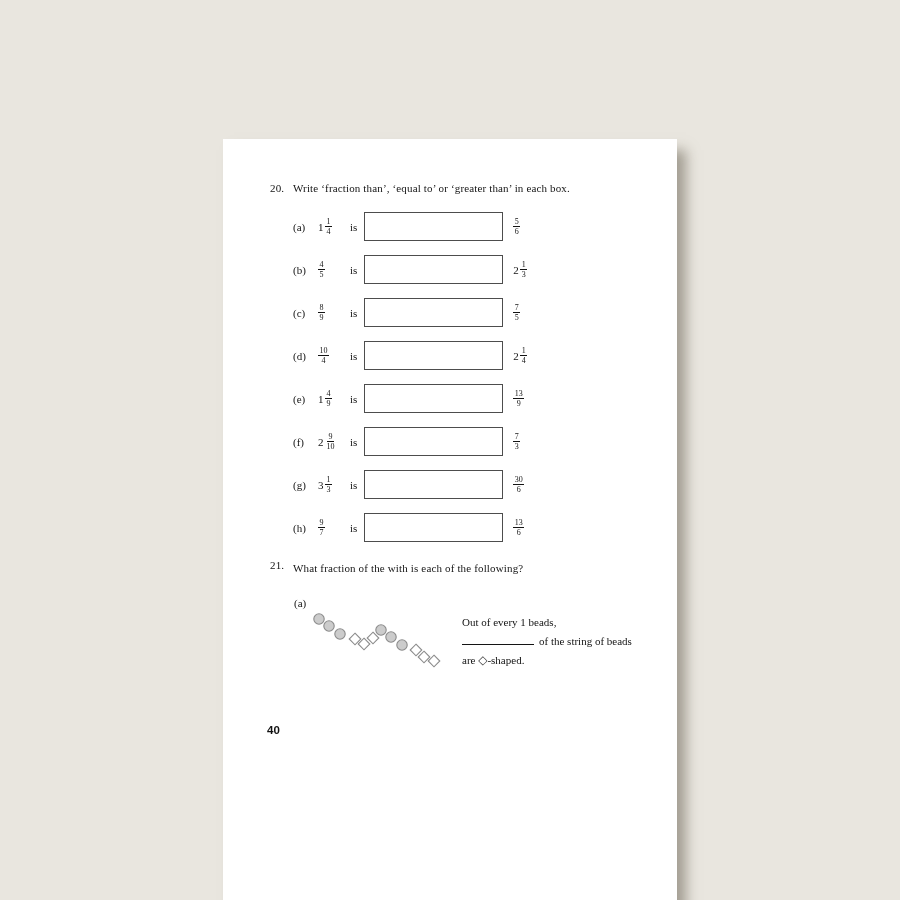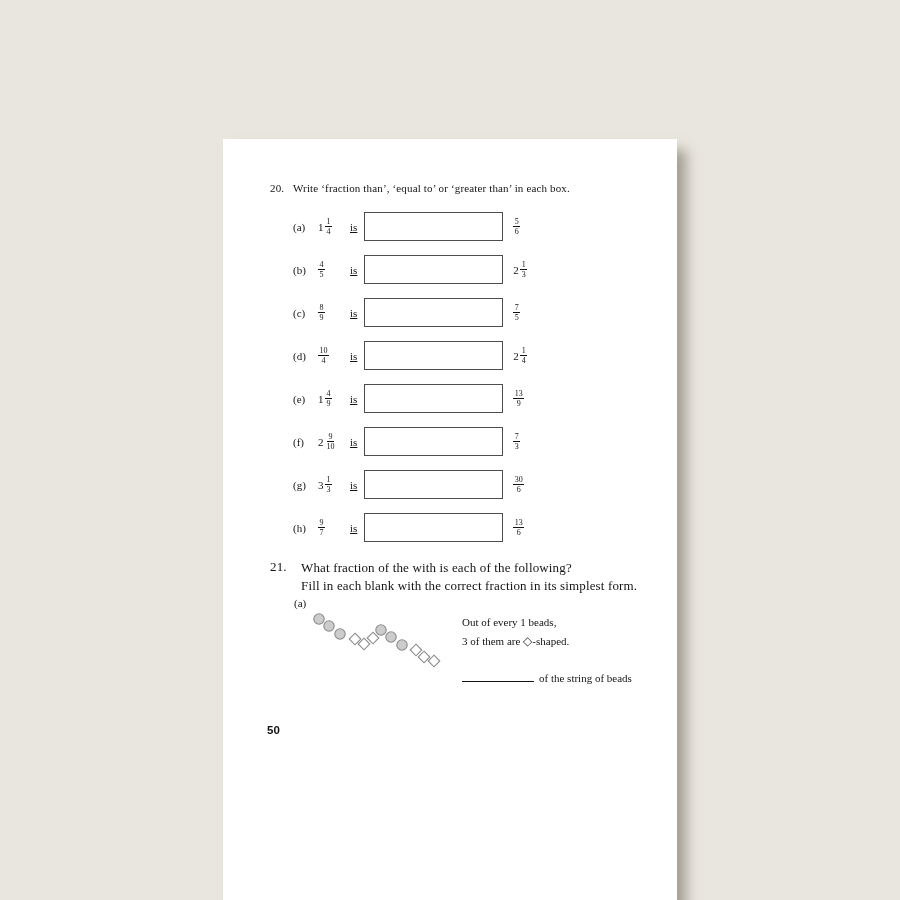--- a/index.html
+++ b/index.html
@@ -39,47 +39,47 @@
     display: inline-flex; align-items: center;
     min-width: 26px;
   }
   .whole { font-size: 11px; margin-right: 1.5px; }
   .frac {
     display: inline-flex; flex-direction: column; align-items: center;
     font-size: 8px; line-height: 1.15;
   }
   .frac .num { border-bottom: 1px solid #141414; padding: 0 1.5px; }
   .frac .den { padding: 0 1.5px; }
-  .isword { margin: 0 7px 0 6px; text-decoration: underline; }
+  .isword { margin: 0 7px 0 6px; }
   .answer-box {
     width: 139px; height: 29px;
     border: 1.5px solid #4d4d4d;
     background: #ffffff;
     flex: 0 0 139px;
   }
   .right-expr { margin-left: 10px; }
 
   
   .q21-header {
     position: absolute; left: 47px; top: 420px;
-    display: flex; font-size: 13px; letter-spacing: 0.15px; gap: 8px;
+    display: flex; font-size: 11px; letter-spacing: 0.15px;
   }
   .q21-title { line-height: 18px; }
   .part-label {
     position: absolute; left: 71px; top: 458px; font-size: 11px;
   }
   .beads-svg {
     position: absolute; left: 78px; top: 470px;
   }
   .caption {
     position: absolute; left: 239px; top: 474px;
     width: 200px; font-size: 11px; line-height: 19px;
     white-space: nowrap;
   }
-  .caption .line3 { margin-top: 18px; }
+  .caption .line3 { margin-top: 0; }
   .blank {
     display: inline-block; width: 72px; height: 11px;
     border-bottom: 1.2px solid #141414;
     margin-right: 5px; vertical-align: baseline;
   }
   .diamond-glyph { font-size: 12px; color: #3d3d3d; }
 
   .page-number {
     position: absolute; left: 44px; top: 585px;
     font-family: "Liberation Sans", sans-serif;
@@ -248,21 +248,20 @@
             </span>
           </span>
       </div>
 
     </div>
 
     <div class="q21-header">
       <span class="q-number">21.</span>
       <span class="q21-title">
         <span>What fraction of the with is each of the following?</span><br>
-        <span>Fill in each blank with the correct fraction in its simplest form.</span>
       </span>
     </div>
 
     <div class="part-label">(a)</div>
 
     <svg class="beads-svg" width="150" height="62" viewBox="0 0 150 62">
         <circle cx="18" cy="10" r="5.2" fill="#cccccc" stroke="#8c8c8c" stroke-width="1.1"></circle>
         <circle cx="28" cy="17" r="5.2" fill="#cccccc" stroke="#8c8c8c" stroke-width="1.1"></circle>
         <circle cx="39" cy="25" r="5.2" fill="#cccccc" stroke="#8c8c8c" stroke-width="1.1"></circle>
         <polygon points="54,24.2 59.8,30 54,35.8 48.2,30" fill="#ffffff" stroke="#8c8c8c" stroke-width="1.1"></polygon>
@@ -271,20 +270,20 @@
         <circle cx="80" cy="21" r="5.2" fill="#cccccc" stroke="#8c8c8c" stroke-width="1.1"></circle>
         <circle cx="90" cy="28" r="5.2" fill="#cccccc" stroke="#8c8c8c" stroke-width="1.1"></circle>
         <circle cx="101" cy="36" r="5.2" fill="#cccccc" stroke="#8c8c8c" stroke-width="1.1"></circle>
         <polygon points="115,35.2 120.8,41 115,46.8 109.2,41" fill="#ffffff" stroke="#8c8c8c" stroke-width="1.1"></polygon>
         <polygon points="123,42.2 128.8,48 123,53.8 117.2,48" fill="#ffffff" stroke="#8c8c8c" stroke-width="1.1"></polygon>
         <polygon points="133,46.2 138.8,52 133,57.8 127.2,52" fill="#ffffff" stroke="#8c8c8c" stroke-width="1.1"></polygon>
       </svg>
 
     <div class="caption">
       <div class="line1">Out of every 1 beads,</div>
-      <div class="line2"><span>3 of them are </span><span class="diamond-glyph">◇</span><span>-shaped.</span></div>
       <div class="line3"><span class="blank"></span><span>of the string of beads</span></div>
-    </div>
-
-    <div class="page-number">50</div>
+      <div class="line4"><span>are </span><span class="diamond-glyph">◇</span><span>-shaped.</span></div>
+    </div>
+
+    <div class="page-number">40</div>
 
   </div>
 </div>
 
 </body></html>

